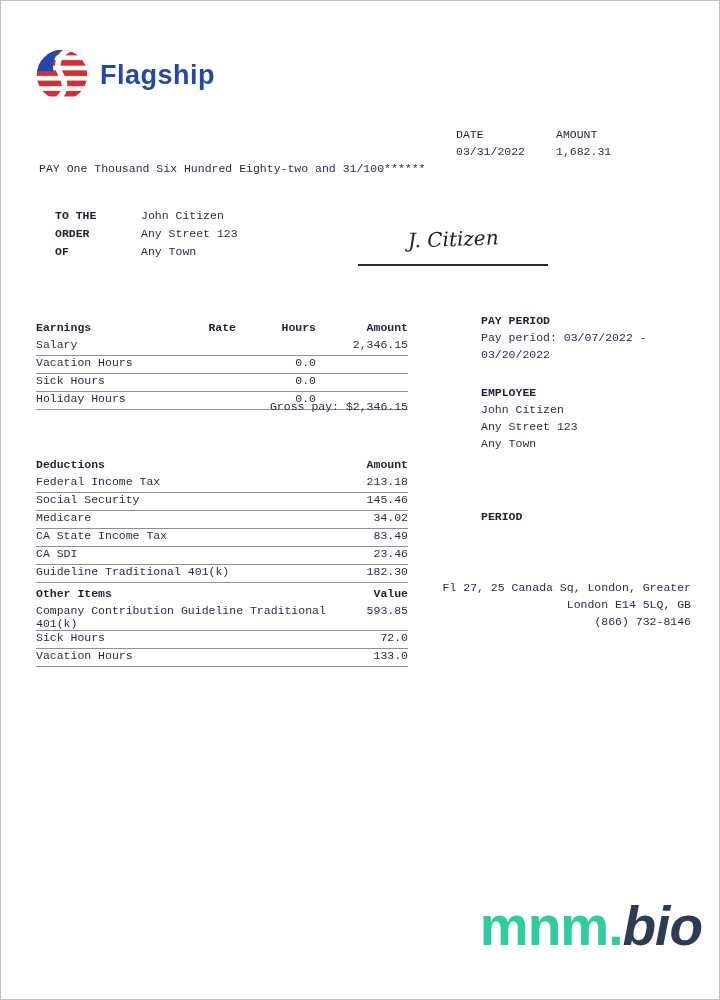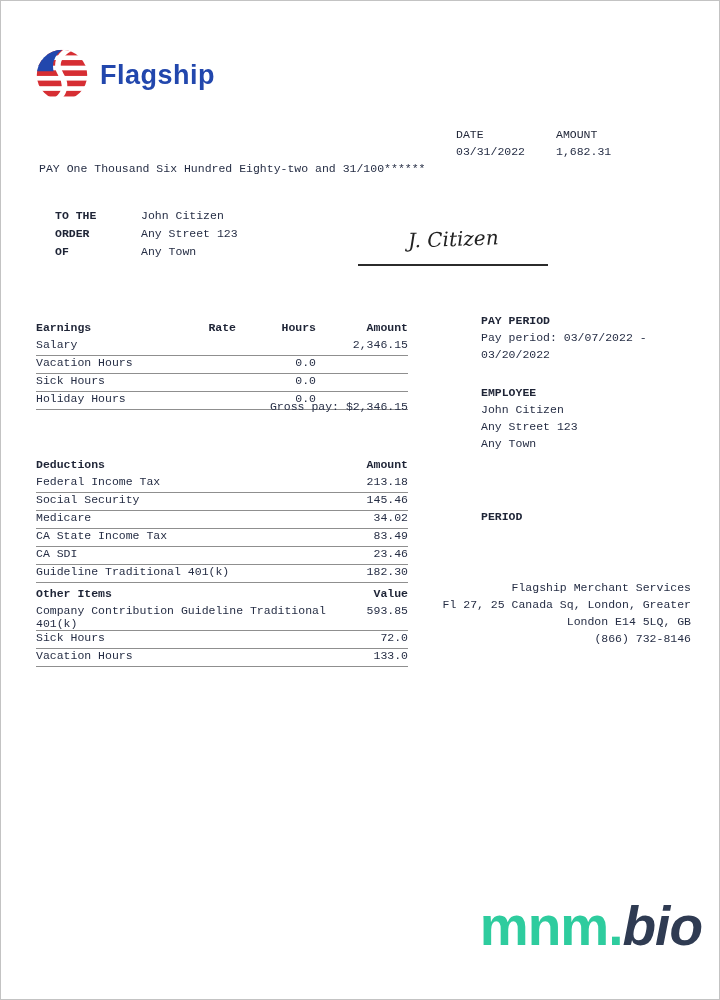--- a/index.html
+++ b/index.html
@@ -246,21 +246,20 @@
       <td class="num">72.0</td>
     </tr>
     <tr class="r">
       <td>Vacation Hours</td>
       <td class="num">133.0</td>
     </tr>
   </tbody>
     </table>
 
   <div class="abs company-address">
-    <div>Flagship Merchant Services</div>
     <div>Fl 27, 25 Canada Sq, London, Greater</div>
     <div>London E14 5LQ, GB</div>
     <div>(866) 732-8146</div>
   </div>
 
   <div class="abs watermark">
     <span class="wm-green">mnm.</span><span class="wm-navy">bio</span>
   </div>
 
 </div>

